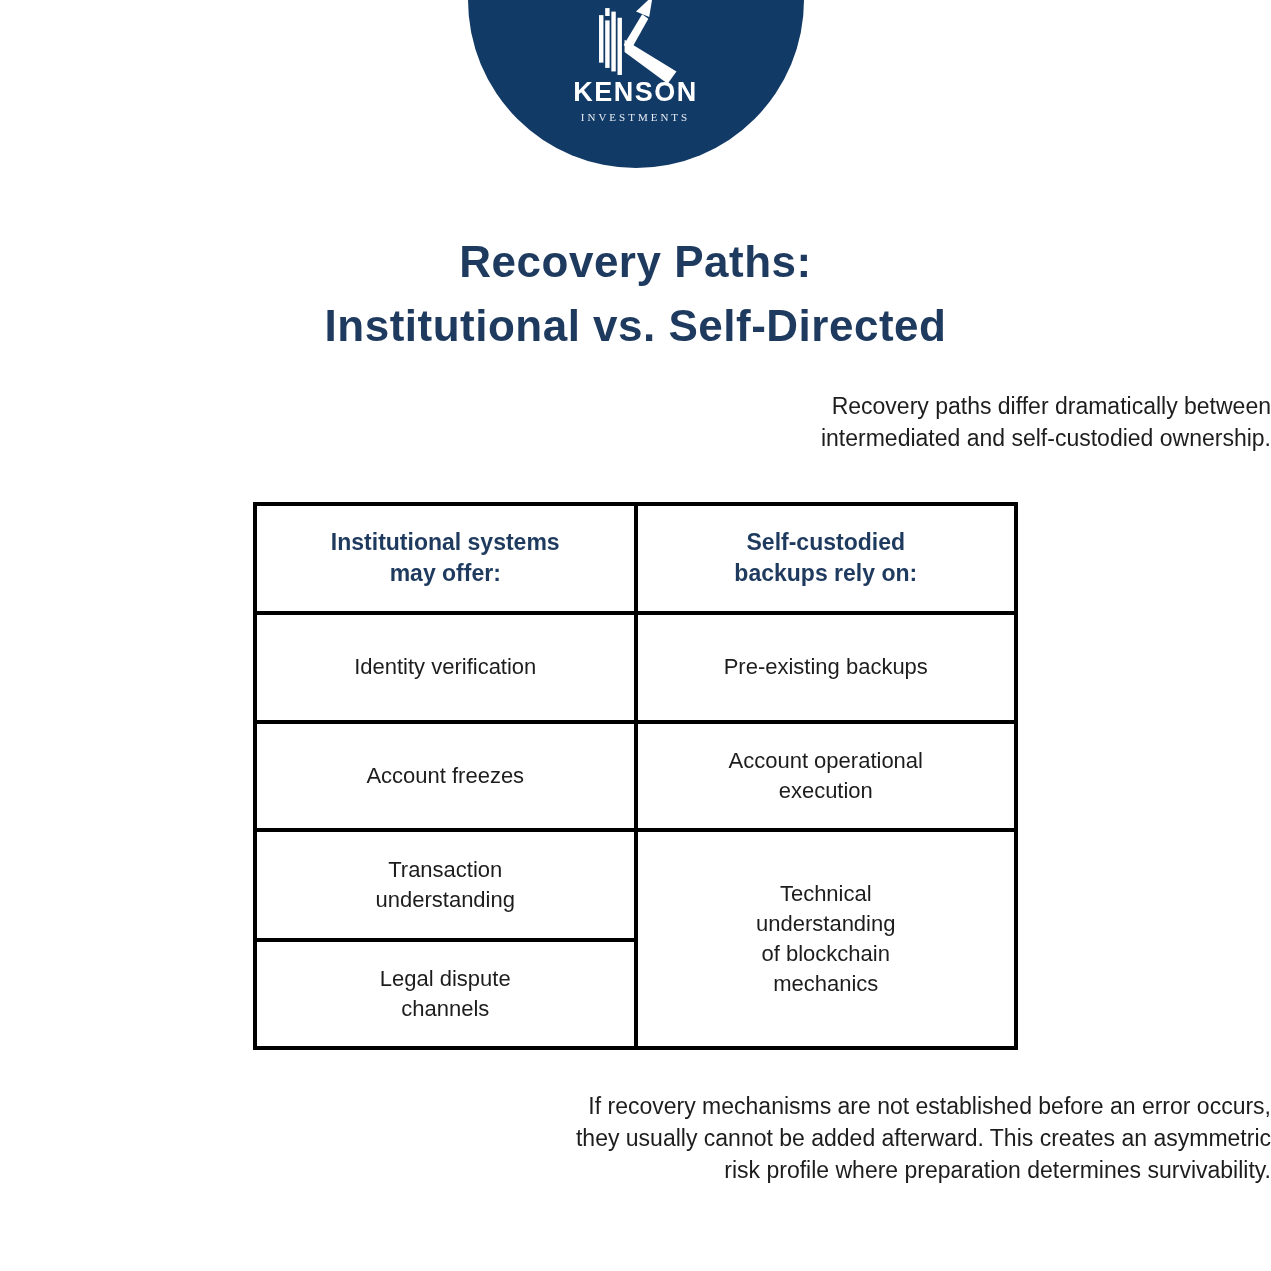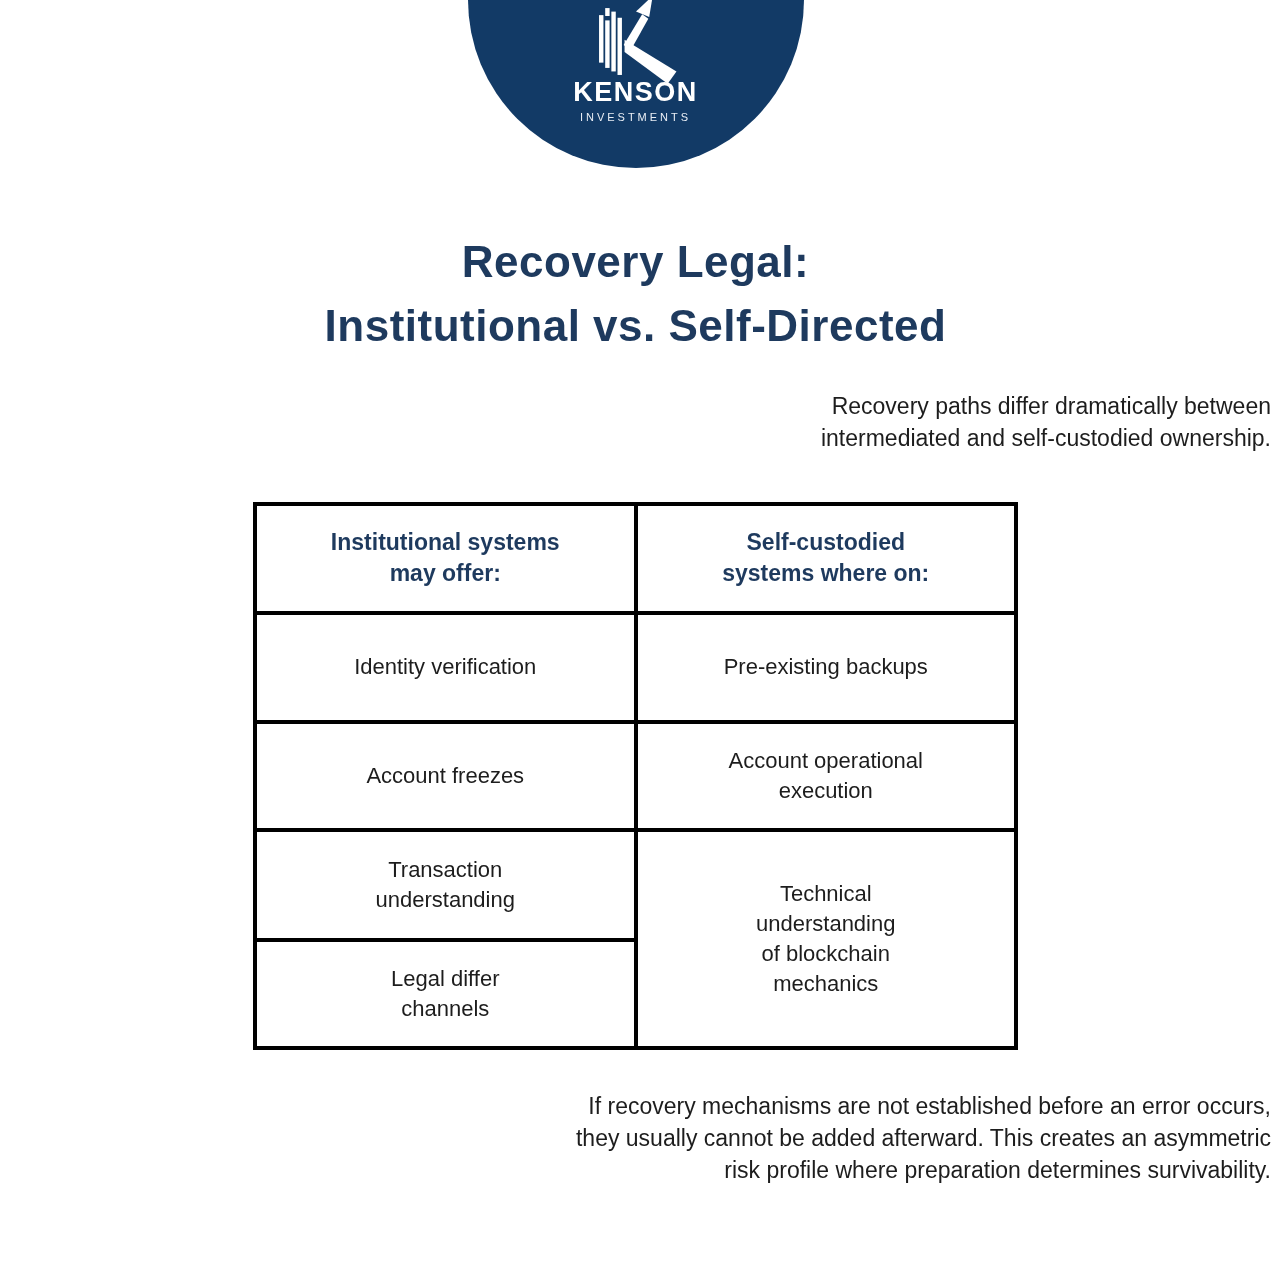--- a/index.html
+++ b/index.html
@@ -21,21 +21,21 @@
     position:absolute;left:0;right:0;top:160px;
     display:flex;flex-direction:column;align-items:center;
   }
   .logo svg{display:block;}
   .brand{
     color:#ffffff;font-weight:700;font-size:27px;
     letter-spacing:1.5px;margin-top:-6px;line-height:1.1;
   }
   .brand-sub{
     color:#e9eef5;font-size:11px;letter-spacing:3px;
-    margin-top:3px;font-weight:400;line-height:1.1;
+    margin-top:3px;font-weight:400;line-height:1.1;font-family:Liberation Serif, serif;
   }
   
   h1{
     margin:58px 0 0;text-align:center;
     color:#1e3a5e;font-size:44px;line-height:1.45;
     font-weight:700;letter-spacing:.5px;white-space:pre-line;
   }
   .subtitle{
     margin:32px 0 0;text-align:right;
     font-size:23px;line-height:32px;color:#1d1d1d;
@@ -88,53 +88,53 @@
         <polygon points="50,22 69,4 65,28"></polygon>
 
         <polygon points="37,54 96,90 86,104 37,68"></polygon>
       </svg>
       <div class="brand">KENSON</div>
       <div class="brand-sub">INVESTMENTS</div>
     </div>
   </div>
 </div>
 
-<h1>Recovery Legal:
+<h1>Recovery Paths:
 Institutional vs. Self-Directed</h1>
 
 <p class="subtitle">Recovery paths differ dramatically between
 intermediated and self-custodied ownership.</p>
 
 <table>
   <tbody>
       <tr class="r0">
     <th>Institutional systems
 may offer:</th>
     <th>Self-custodied
-systems where on:</th>
+backups rely on:</th>
   </tr>
   <tr class="r1">
     <td>Identity verification</td>
     <td>Pre-existing backups</td>
   </tr>
   <tr class="r2">
     <td>Account freezes</td>
     <td>Account operational
 execution</td>
   </tr>
   <tr class="r3">
     <td>Transaction
 understanding</td>
     <td rowspan="2">Technical
 understanding
 of blockchain
 mechanics</td>
   </tr>
   <tr class="r4">
-    <td>Legal differ
+    <td>Legal dispute
 channels</td>
   </tr>
 </tbody>
   </table>
 
 <p class="footer">If recovery mechanisms are not established before an error occurs,
 they usually cannot be added afterward. This creates an asymmetric
 risk profile where preparation determines survivability.</p>
 
 </body></html>

